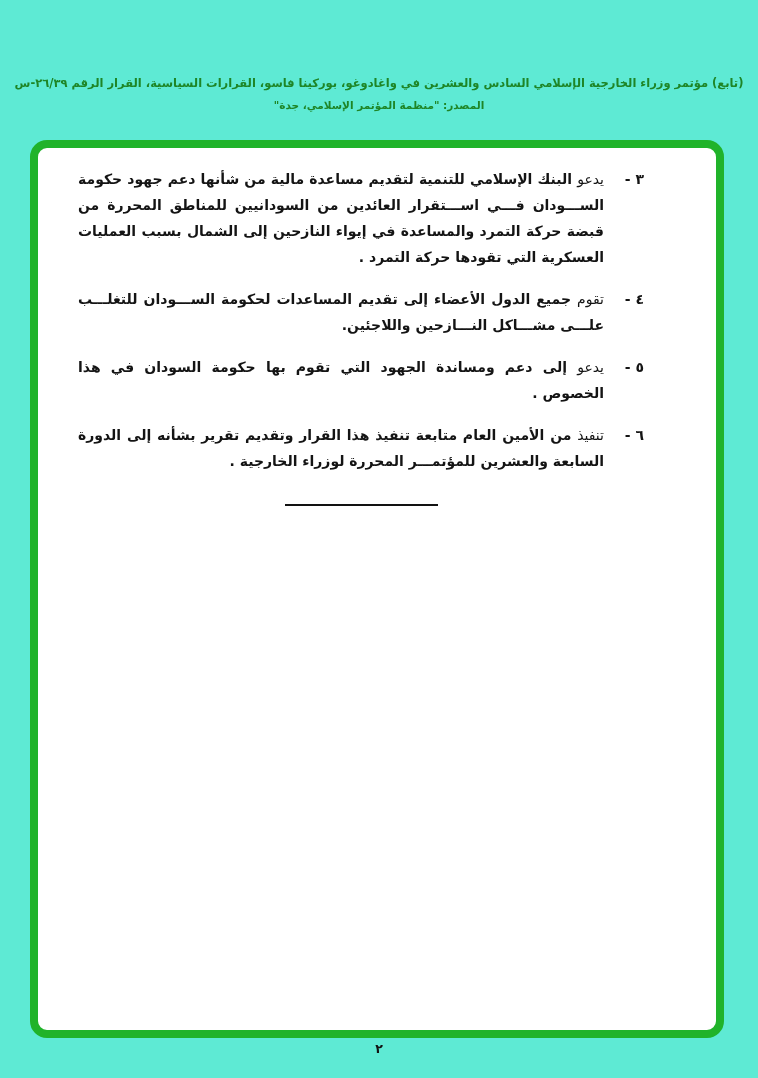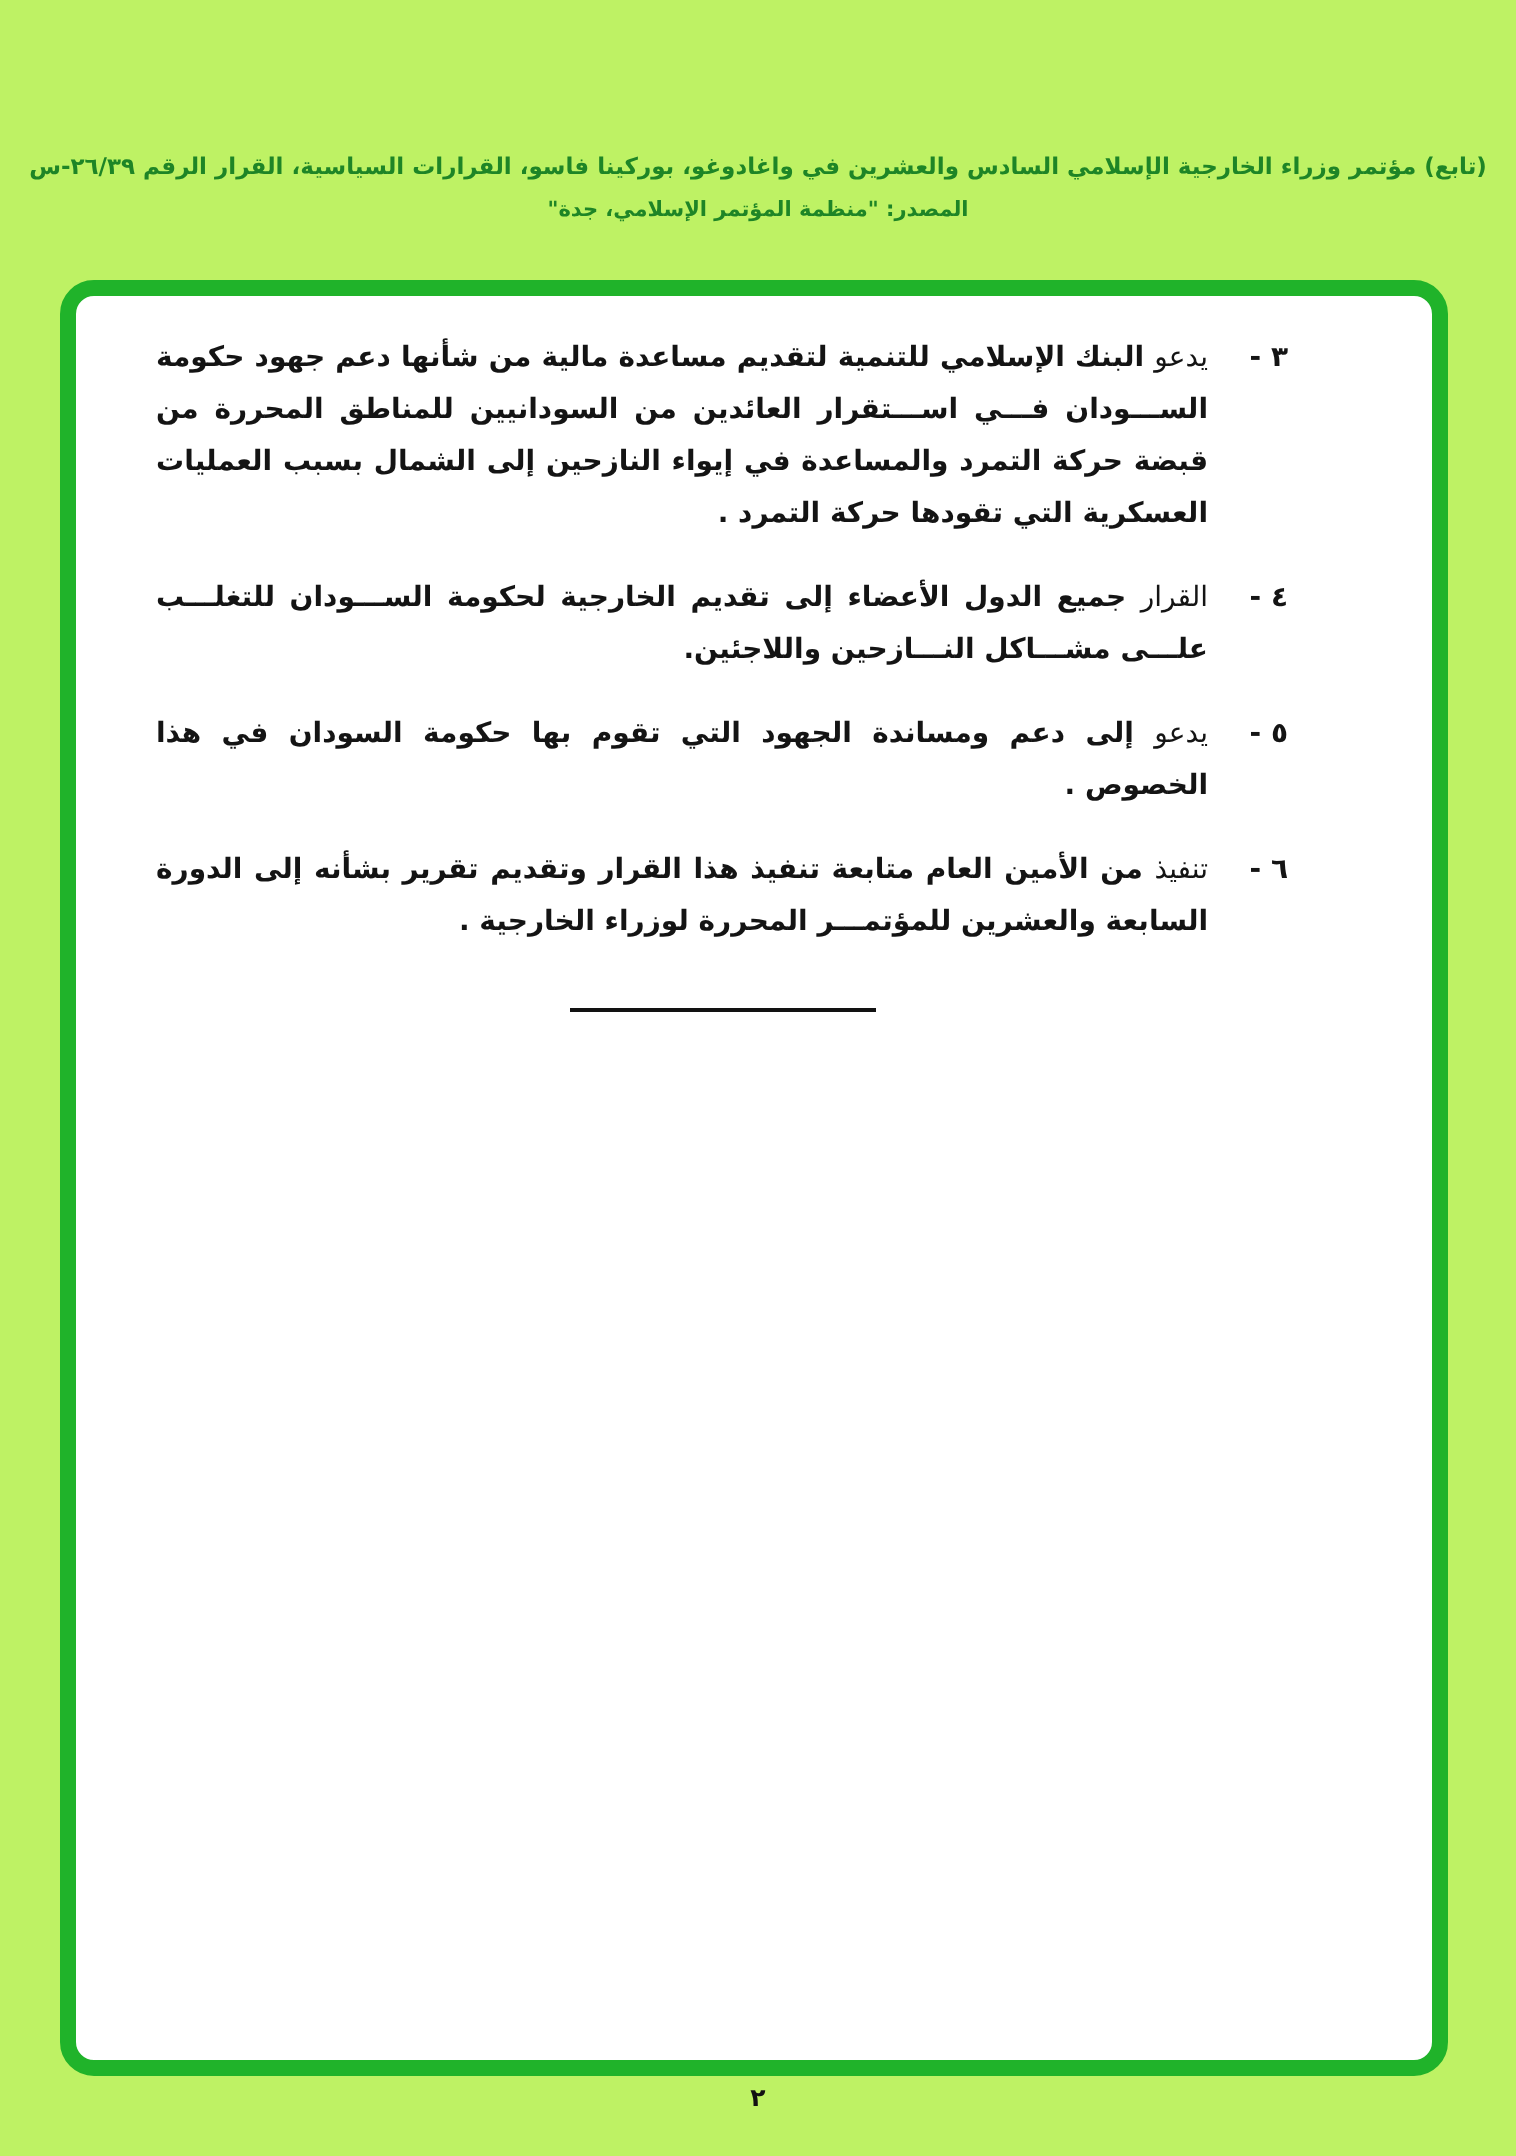--- a/index.html
+++ b/index.html
@@ -1,21 +1,21 @@
 <!DOCTYPE html>
 <html lang="ar" dir="rtl" style="--frame-green: #20b32a; --header-green: #1e8526; --text-black: #141414;"><head>
 <meta charset="utf-8">
 <style>
   html, body { margin: 0; padding: 0; background: #ffffff; }
   .page {
     position: relative;
     width: 758px;
     height: 1078px;
     margin: 0 auto;
-    background: #bef264;
+    background: #5eead4;
     overflow: hidden;
     direction: rtl;
     font-family: "DejaVu Sans", "Liberation Sans", sans-serif;
     color: var(--text-black, #141414);
   }
 
   
   .doc-header {
     position: absolute;
     top: 76px;
@@ -104,21 +104,21 @@
 
   <div class="content-frame">
     <div>
   <div class="clause">
     <span class="clause-num">٣ -</span>
     <span class="clause-body"><b class="clause-verb">يدعو</b><span> البنك الإسلامي للتنمية لتقديم مساعدة مالية من شأنها دعم جهود حكومة الســـودان فـــي اســـتقرار العائدين من السودانيين للمناطق المحررة من قبضة حركة التمرد والمساعدة في إيواء النازحين إلى الشمال بسبب العمليات العسكرية التي تقودها حركة التمرد .</span></span>
   </div>
 
   <div class="clause">
     <span class="clause-num">٤ -</span>
-    <span class="clause-body"><b class="clause-verb">القرار</b><span> جميع الدول الأعضاء إلى تقديم الخارجية لحكومة الســـودان للتغلـــب علـــى مشـــاكل النـــازحين واللاجئين.</span></span>
+    <span class="clause-body"><b class="clause-verb">تقوم</b><span> جميع الدول الأعضاء إلى تقديم المساعدات لحكومة الســـودان للتغلـــب علـــى مشـــاكل النـــازحين واللاجئين.</span></span>
   </div>
 
   <div class="clause">
     <span class="clause-num">٥ -</span>
     <span class="clause-body"><b class="clause-verb">يدعو</b><span> إلى دعم ومساندة الجهود التي تقوم بها حكومة السودان في هذا الخصوص .</span></span>
   </div>
 
   <div class="clause">
     <span class="clause-num">٦ -</span>
     <span class="clause-body"><b class="clause-verb">تنفيذ</b><span> من الأمين العام متابعة تنفيذ هذا القرار وتقديم تقرير بشأنه إلى الدورة السابعة والعشرين للمؤتمـــر المحررة لوزراء الخارجية .</span></span>

